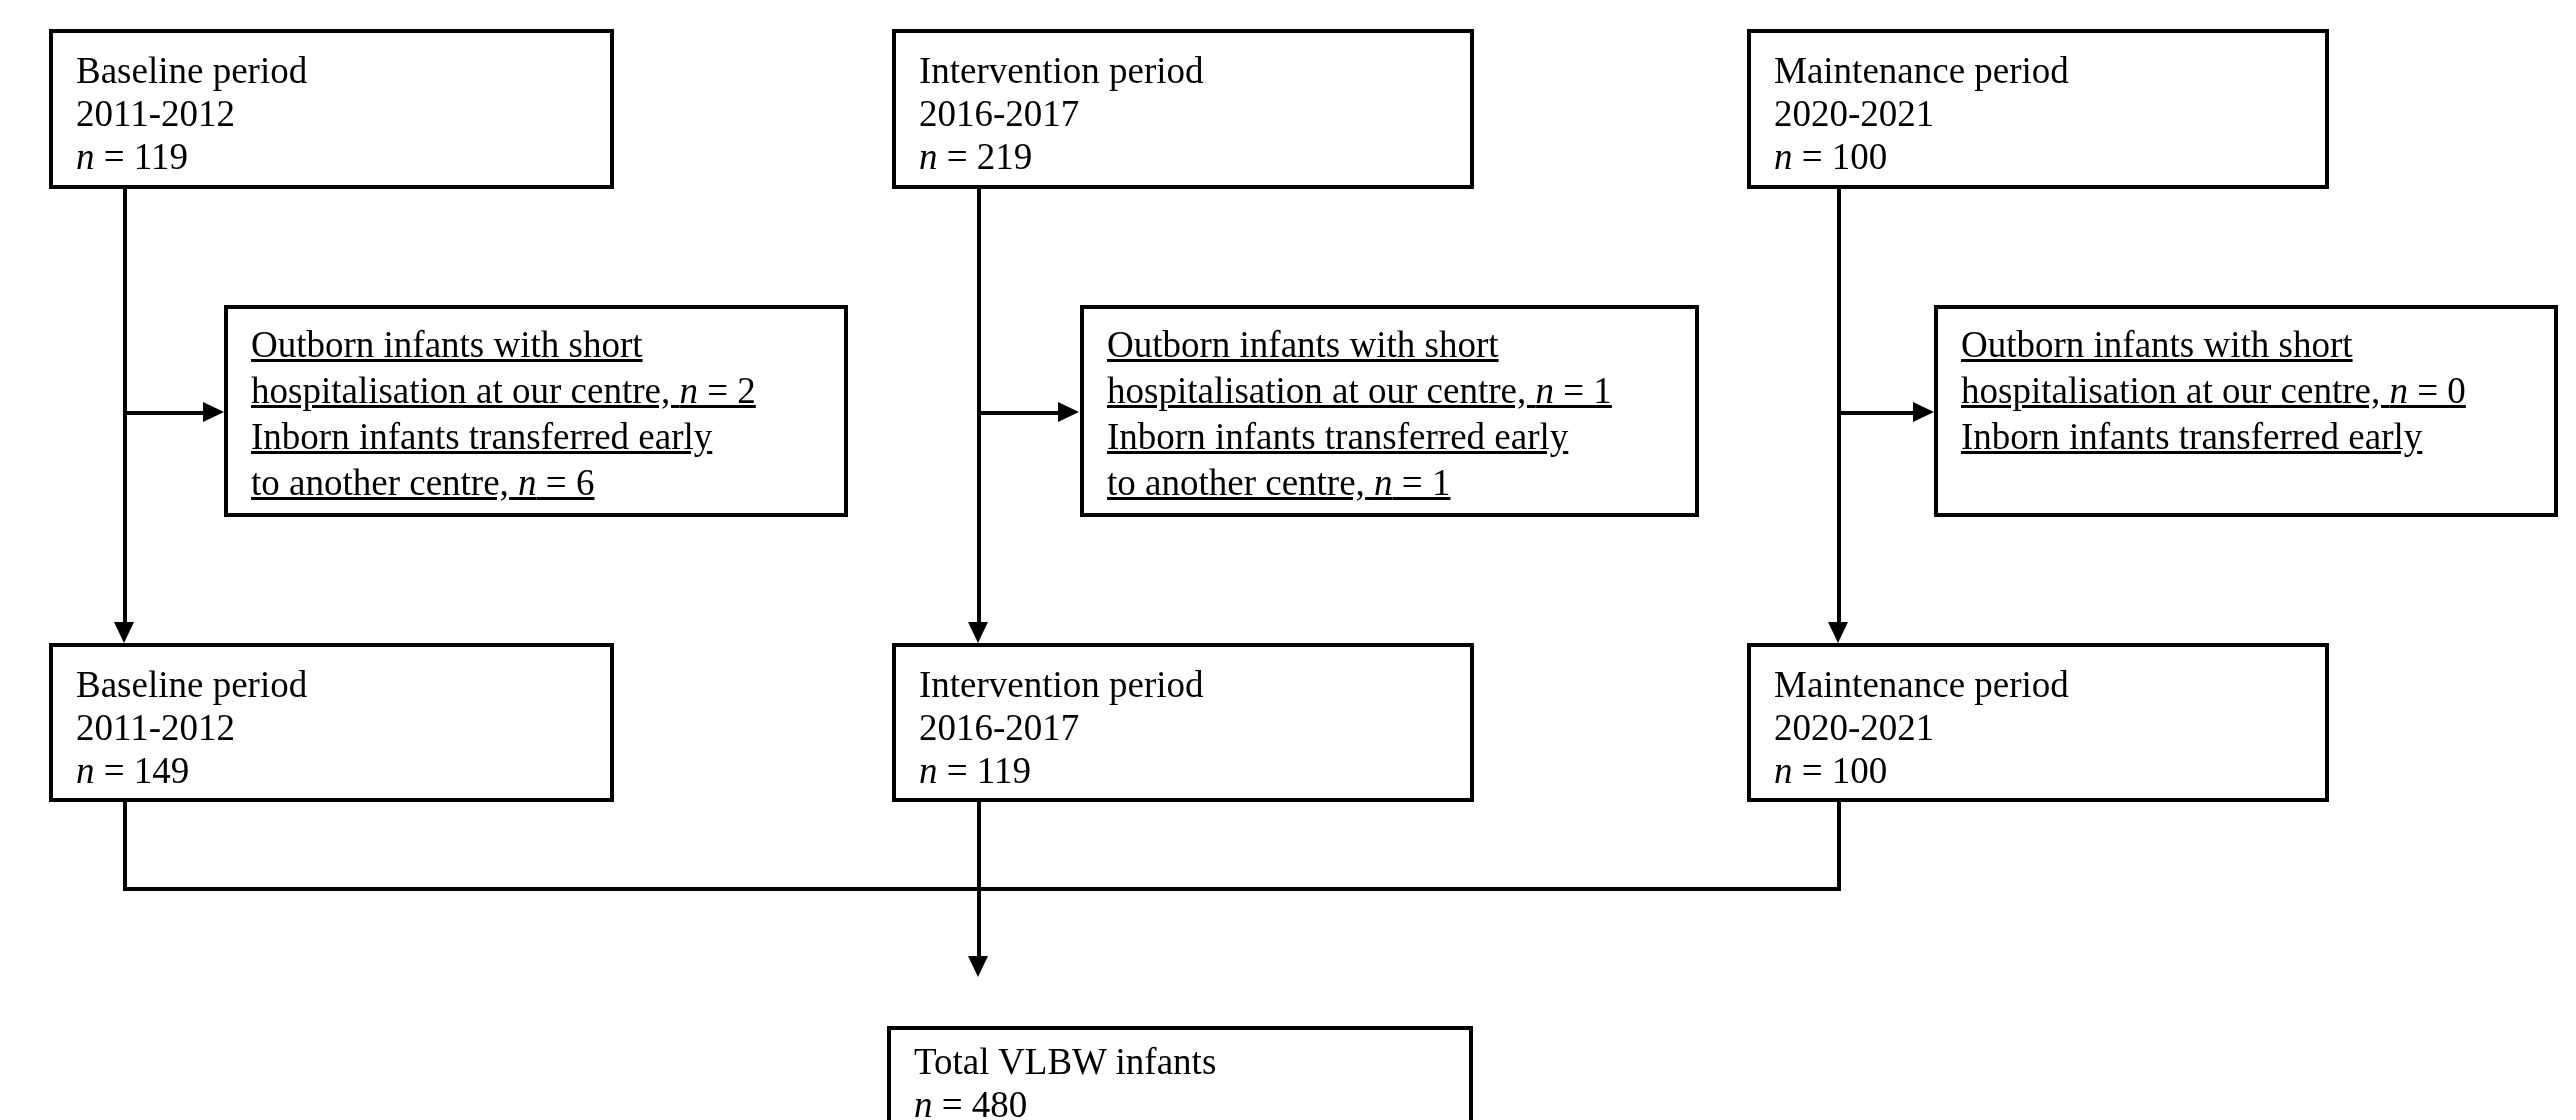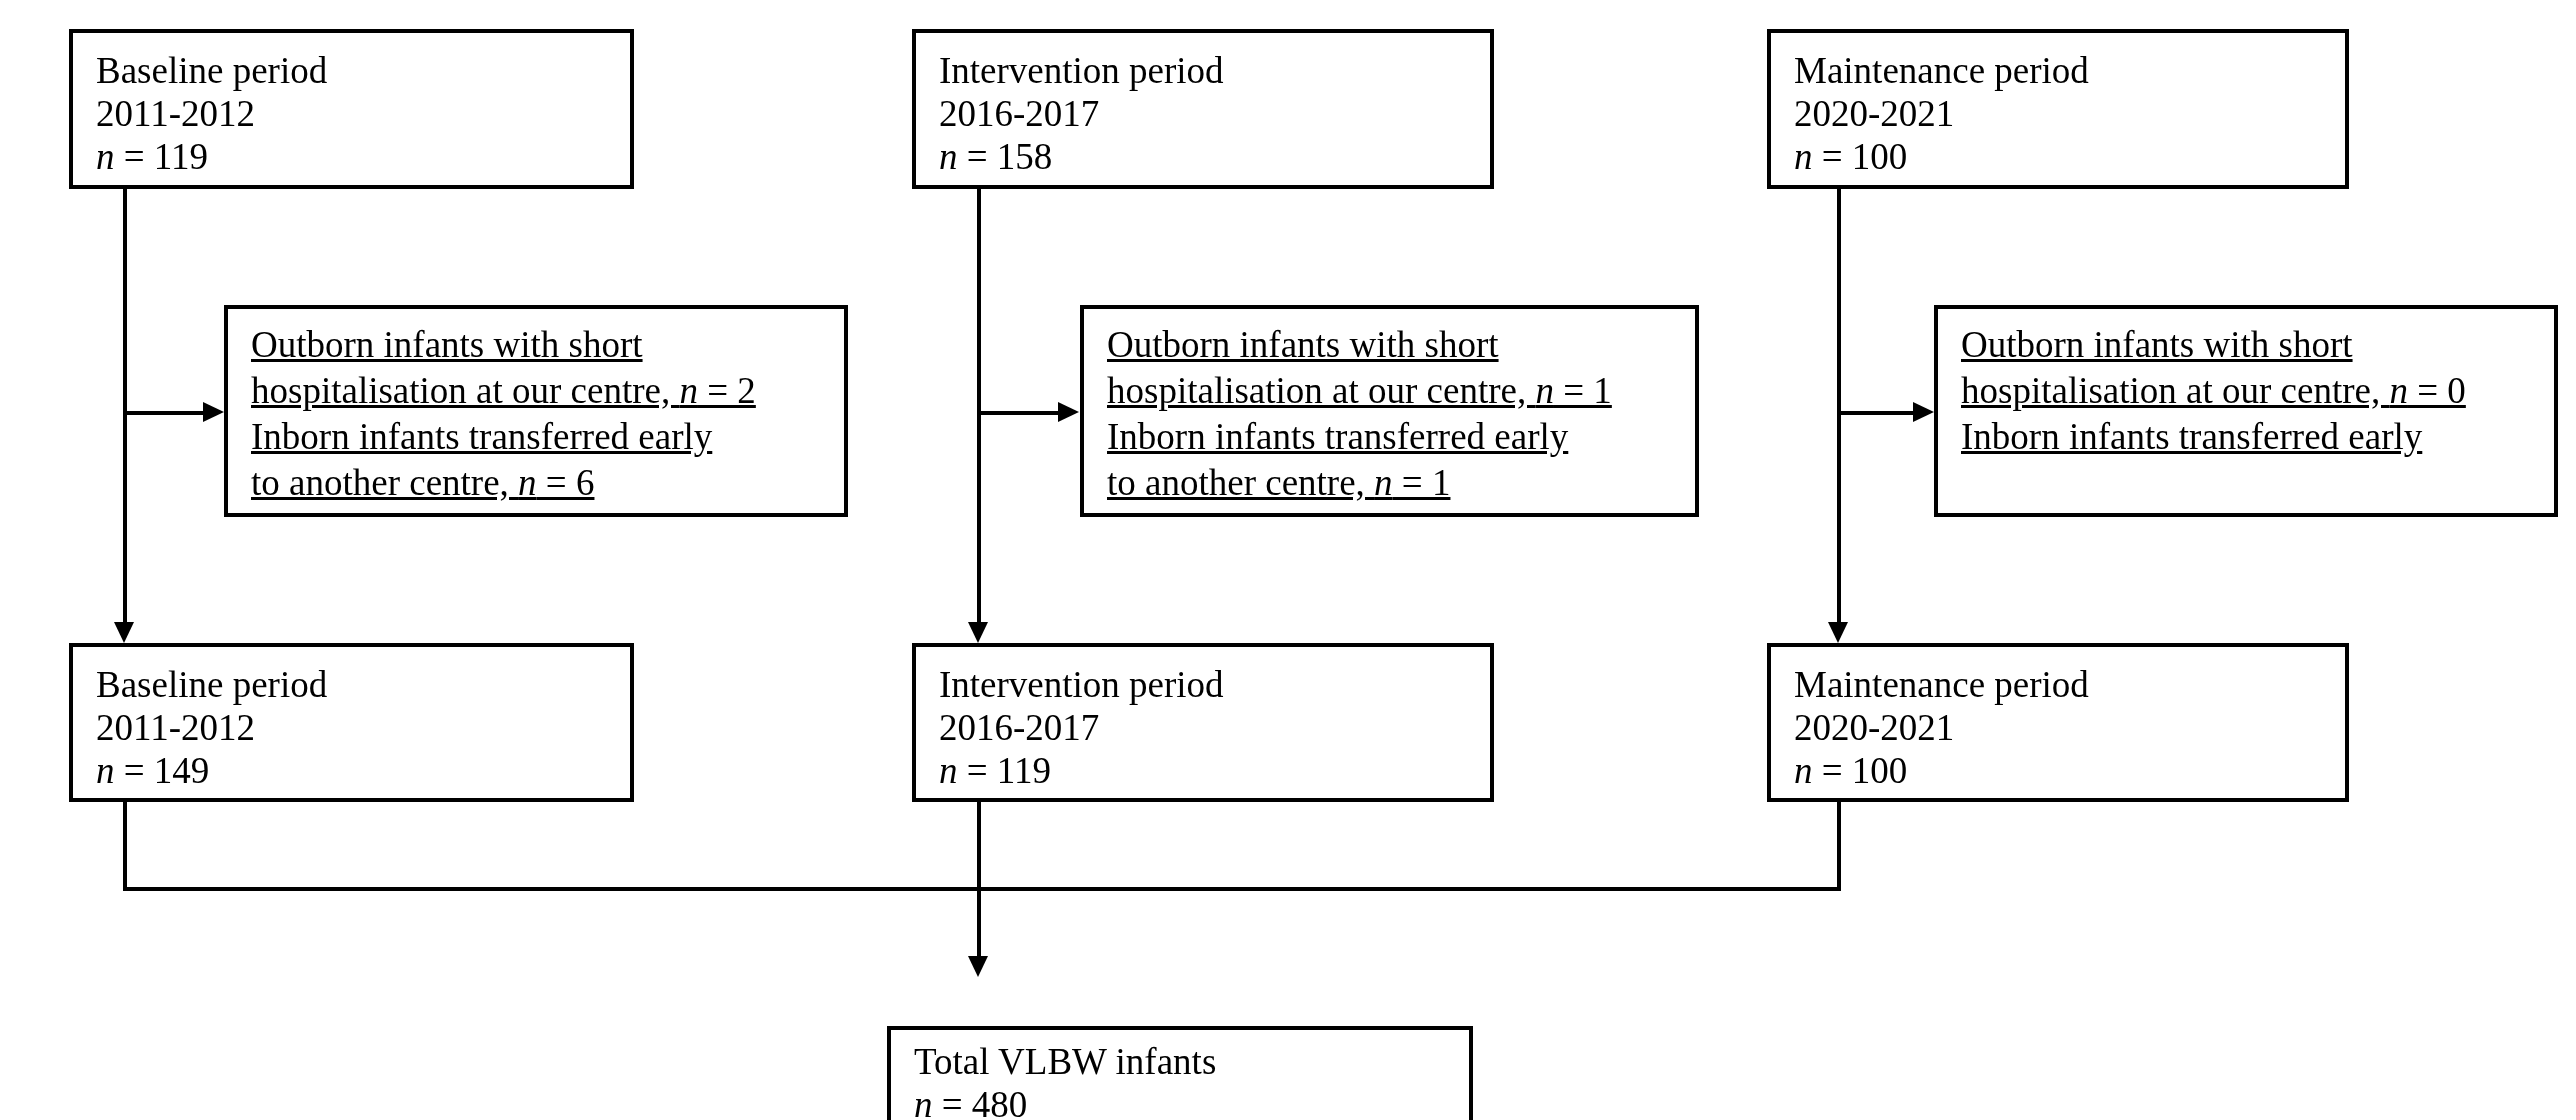--- a/index.html
+++ b/index.html
@@ -10,21 +10,21 @@
     background: #ffffff;
     color: #000000;
     font-family: "Liberation Serif", "DejaVu Serif", serif;
   }
   .box {
     position: absolute;
     border: 4.9px solid #000000;
     background: #ffffff;
     box-sizing: border-box;
   }
-  .period  { padding: 16.3px 8.2px 0 23px; font-size: 37px; line-height: 43px; margin-left: 20px; }
+  .period  { padding: 16.3px 8.2px 0 23px; font-size: 37px; line-height: 43px; }
   .excl    { padding: 13px 8.2px 0 23px; font-size: 37px; line-height: 46px; text-decoration: underline; }
   .totalbx { padding: 9.8px 8.2px 0 23px; font-size: 37px; line-height: 43px; margin-top: 48px; }
   .txt { white-space: nowrap; }
   .nsym { font-style: italic; }
   .vline { position: absolute; width: 4.1px;  background: #000000; }
   .hline { position: absolute; height: 4.1px; background: #000000; }
   .arrow-down {
     position: absolute; width: 0; height: 0;
     border-left: 10.6px solid transparent;
     border-right: 10.6px solid transparent;
@@ -44,21 +44,21 @@
 
   <div class="box period" style="left:49px; top:29px; width:565px; height:160px">
     <div class="txt">Baseline period</div>
     <div class="txt">2011-2012</div>
     <div class="txt"><i class="nsym">n</i><span> = 119</span></div>
   </div>
 
   <div class="box period" style="left:892px; top:29px; width:582px; height:160px">
     <div class="txt">Intervention period</div>
     <div class="txt">2016-2017</div>
-    <div class="txt"><i class="nsym">n</i><span> = 158</span></div>
+    <div class="txt"><i class="nsym">n</i><span> = 219</span></div>
   </div>
 
   <div class="box period" style="left:1747px; top:29px; width:582px; height:160px">
     <div class="txt">Maintenance period</div>
     <div class="txt">2020-2021</div>
     <div class="txt"><i class="nsym">n</i><span> = 100</span></div>
   </div>
 
   <div class="box excl" style="left:224px; top:305px; width:624px; height:212px">
     <div class="txt">Outborn infants with short</div>

